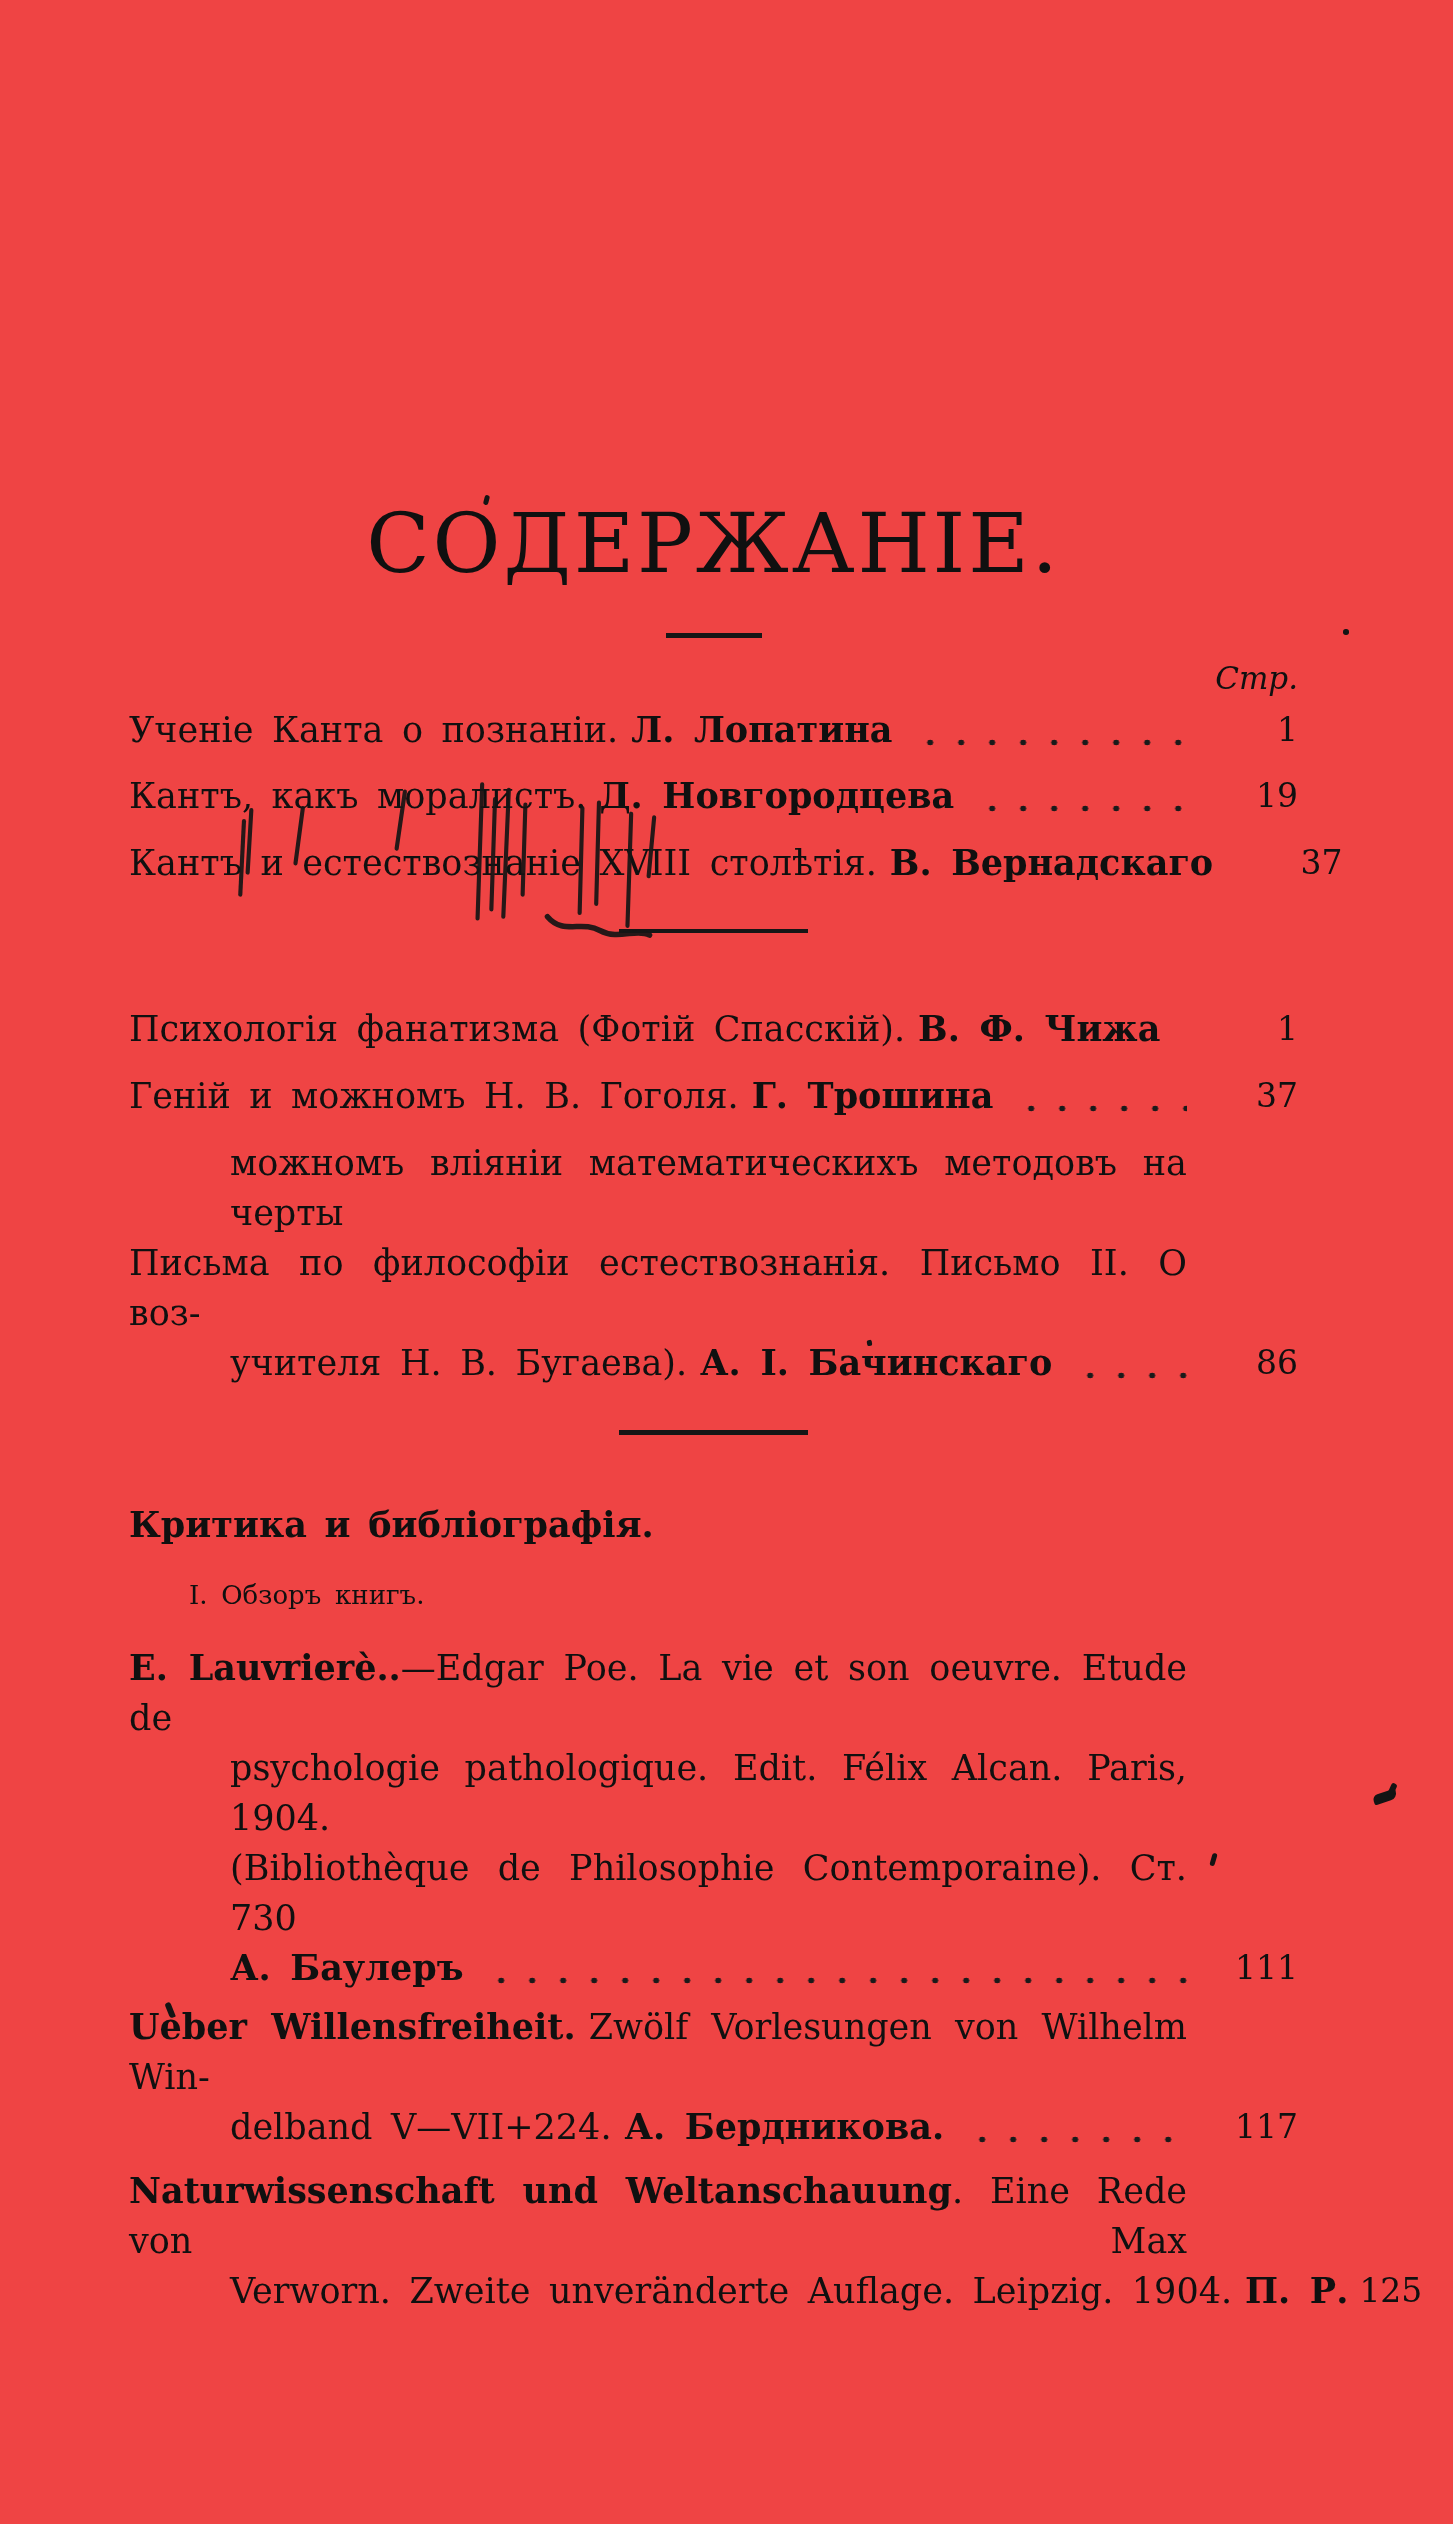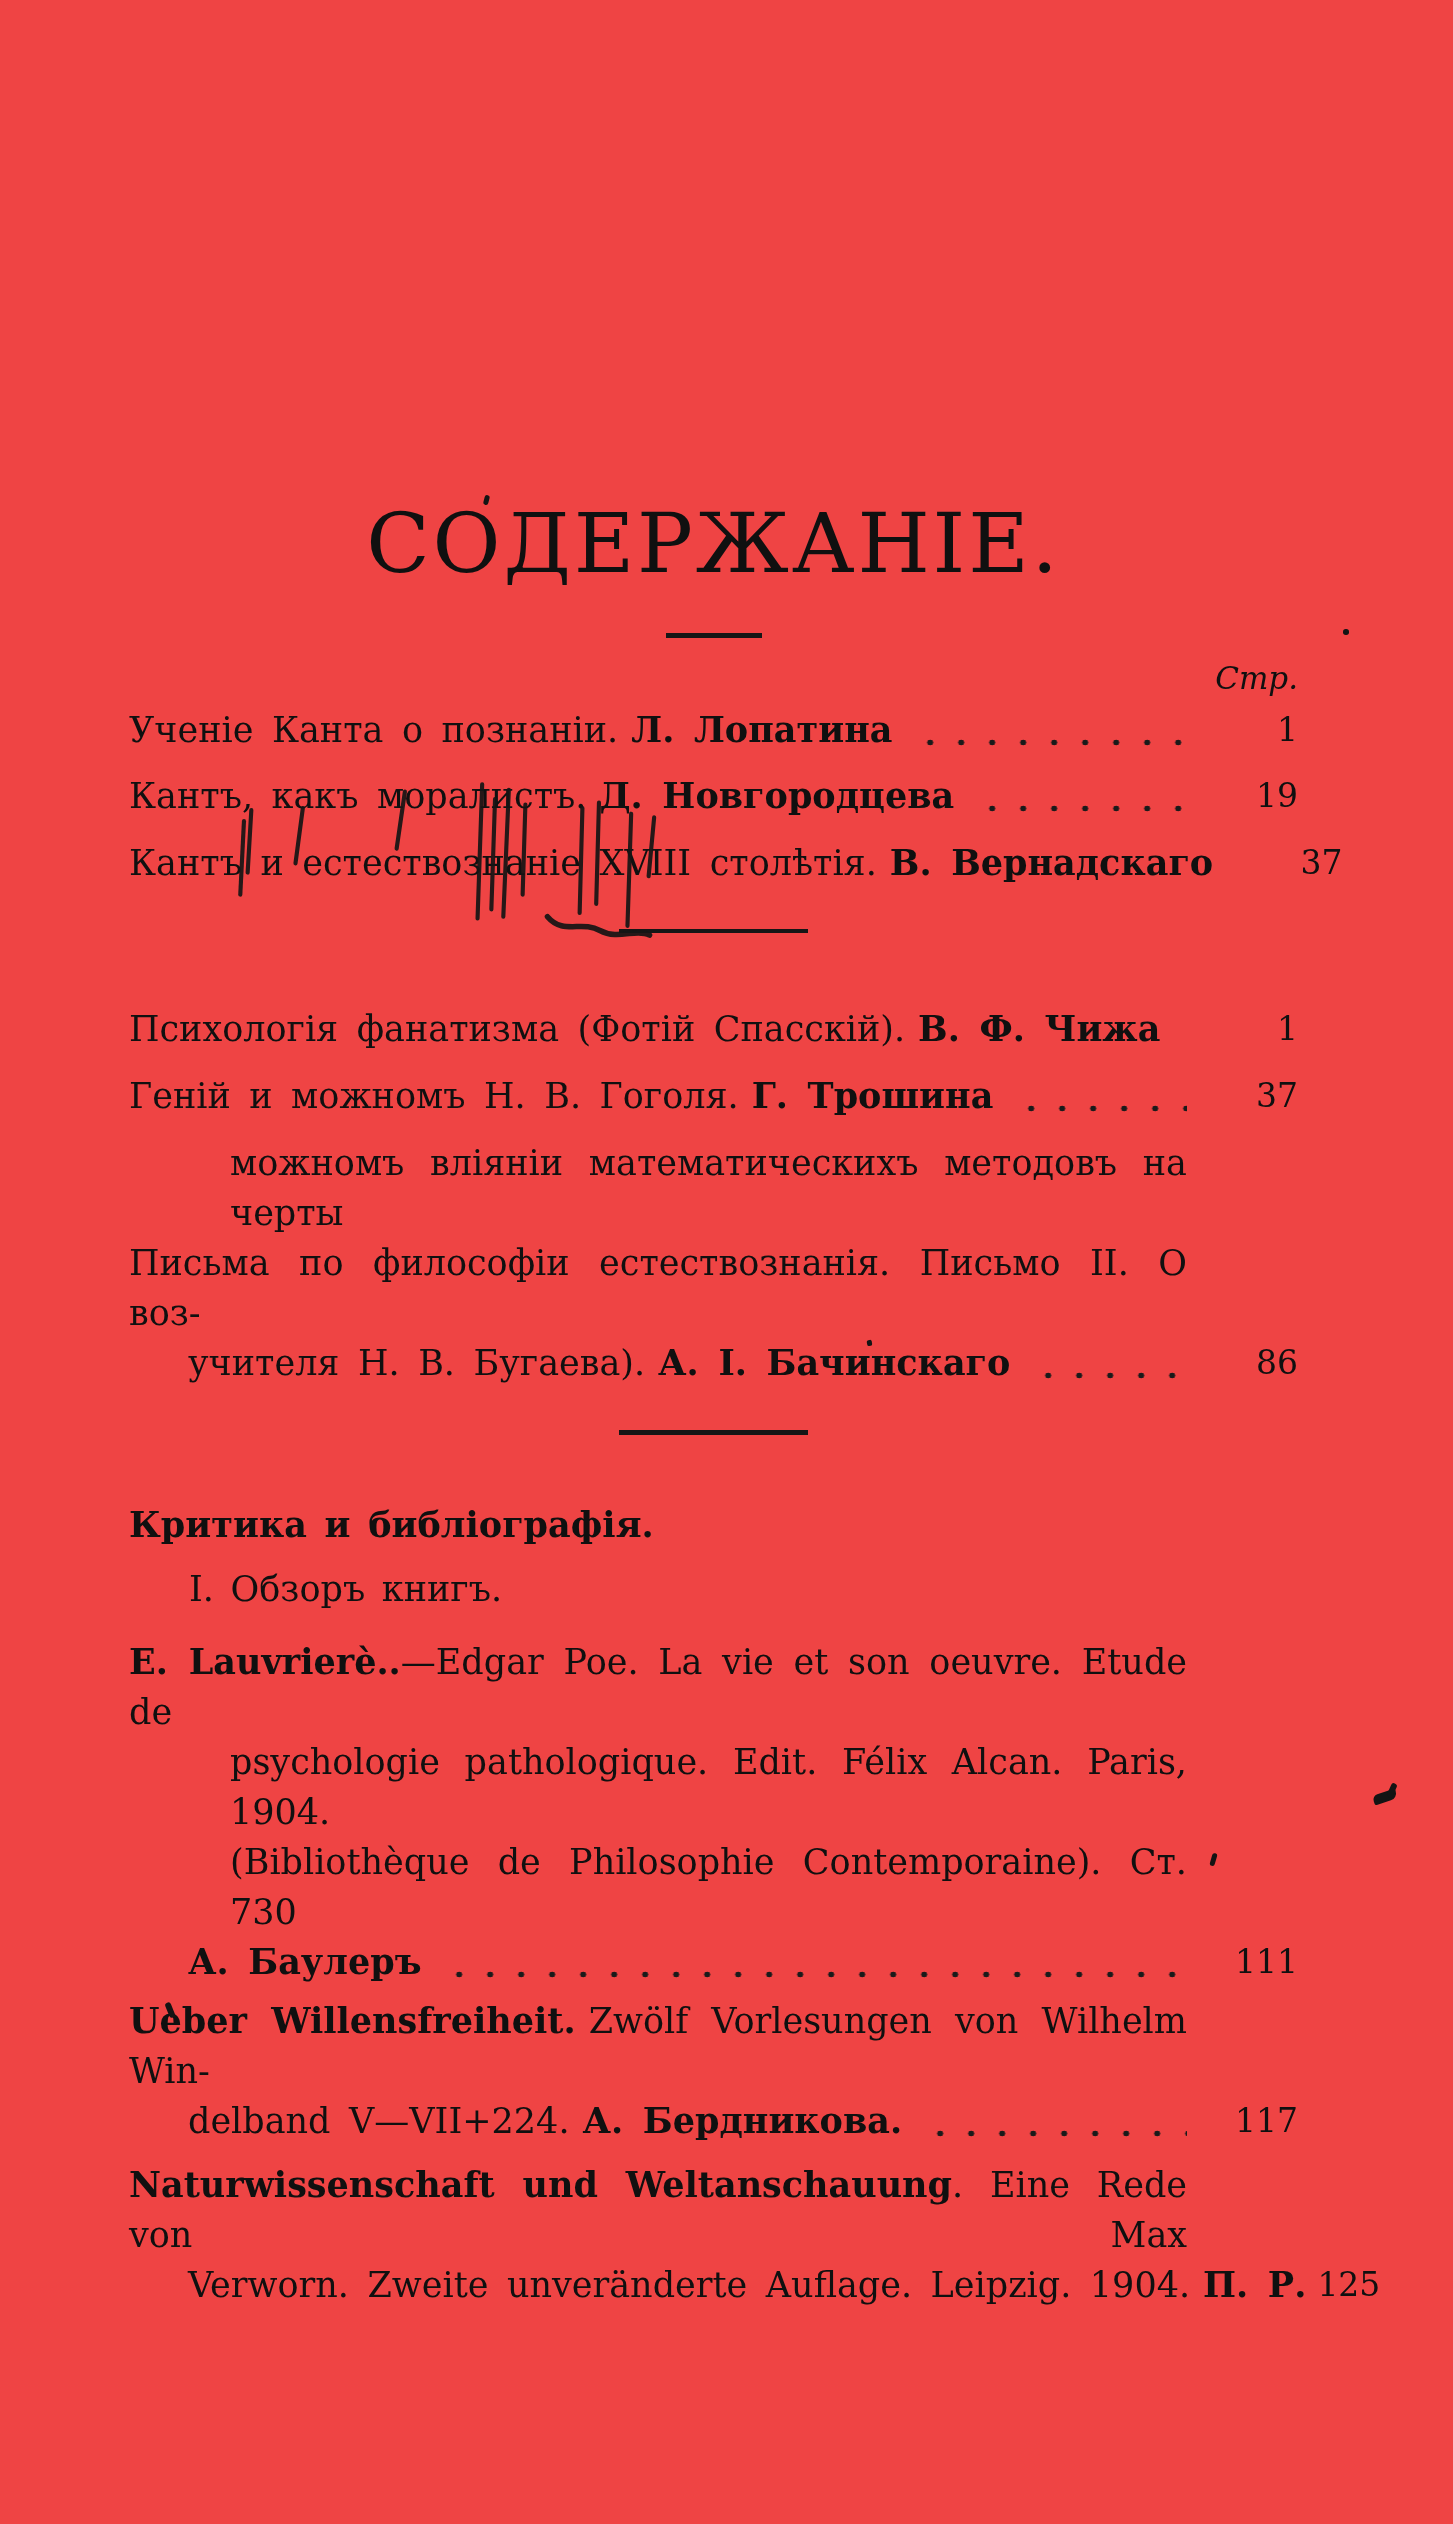--- a/index.html
+++ b/index.html
@@ -65,34 +65,34 @@
 
   
   .block{font-size:35px;line-height:50px;word-spacing:5.5px;}
   .block .wline{
     width:1058px;
     text-align:justify;
     text-align-last:justify;
   }
   .block .wline.cont{margin-left:101px;width:957px;}
   .block .entry{line-height:50px;margin:0;}
-  .block .entry.cont{margin-left:59px;}
+  .block .entry.cont{margin-left:101px;}
   .block .entry .leader{height:50px;background-position:3.7px 34px;}
 
   .crit-heading{
     margin-top:66px;
     font-size:35px;
     font-weight:700;
     line-height:48px;
     word-spacing:5.5px;
   }
   .crit-sub{
-    margin-top:16px;
+    margin-top:22px;
     margin-left:60px;
-    font-size:35px;
+    font-size:26px;
     line-height:48px;
     word-spacing:5.5px;
   }
   .reviews{margin-top:24px;}
   .review2{margin-top:9.2px;}
   .review3{margin-top:14.7px;}
 
   
   .ink{position:absolute;pointer-events:none;}
   .speck{position:absolute;background:#141414;pointer-events:none;}

